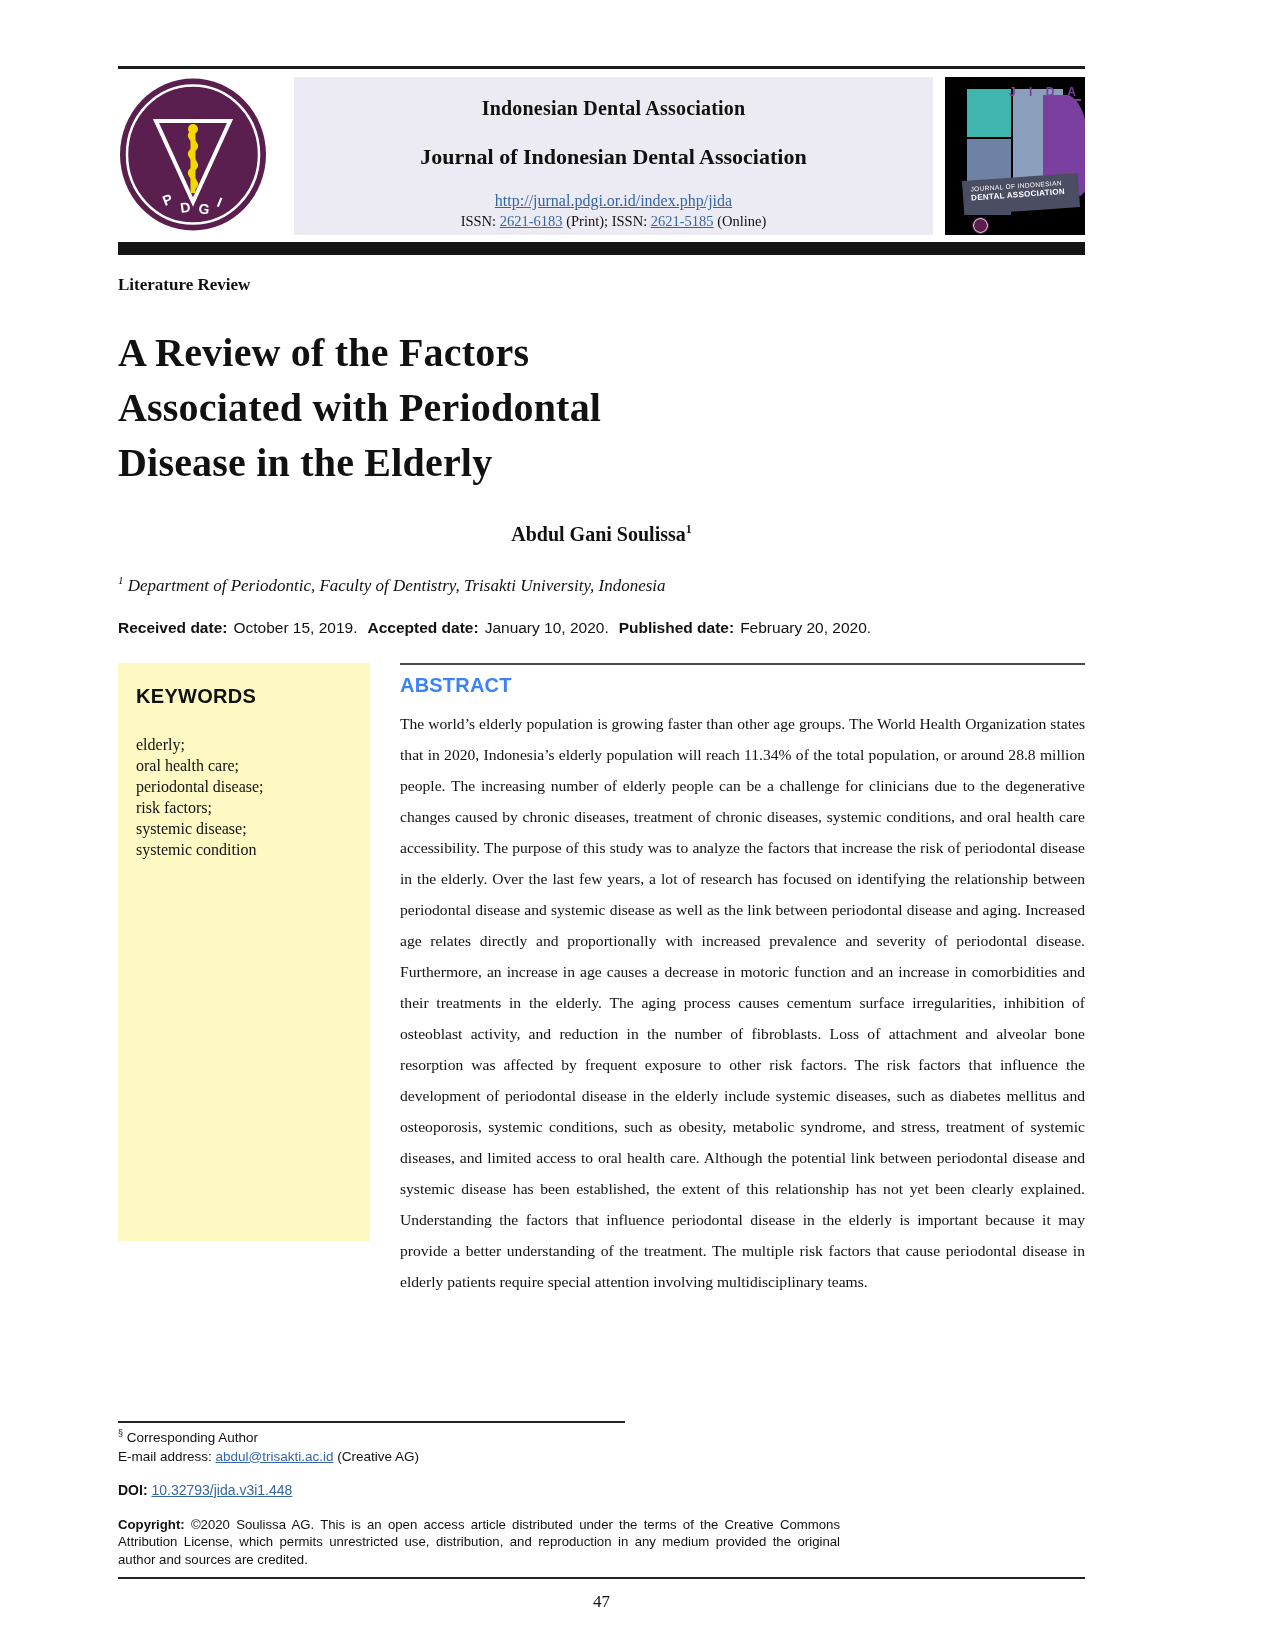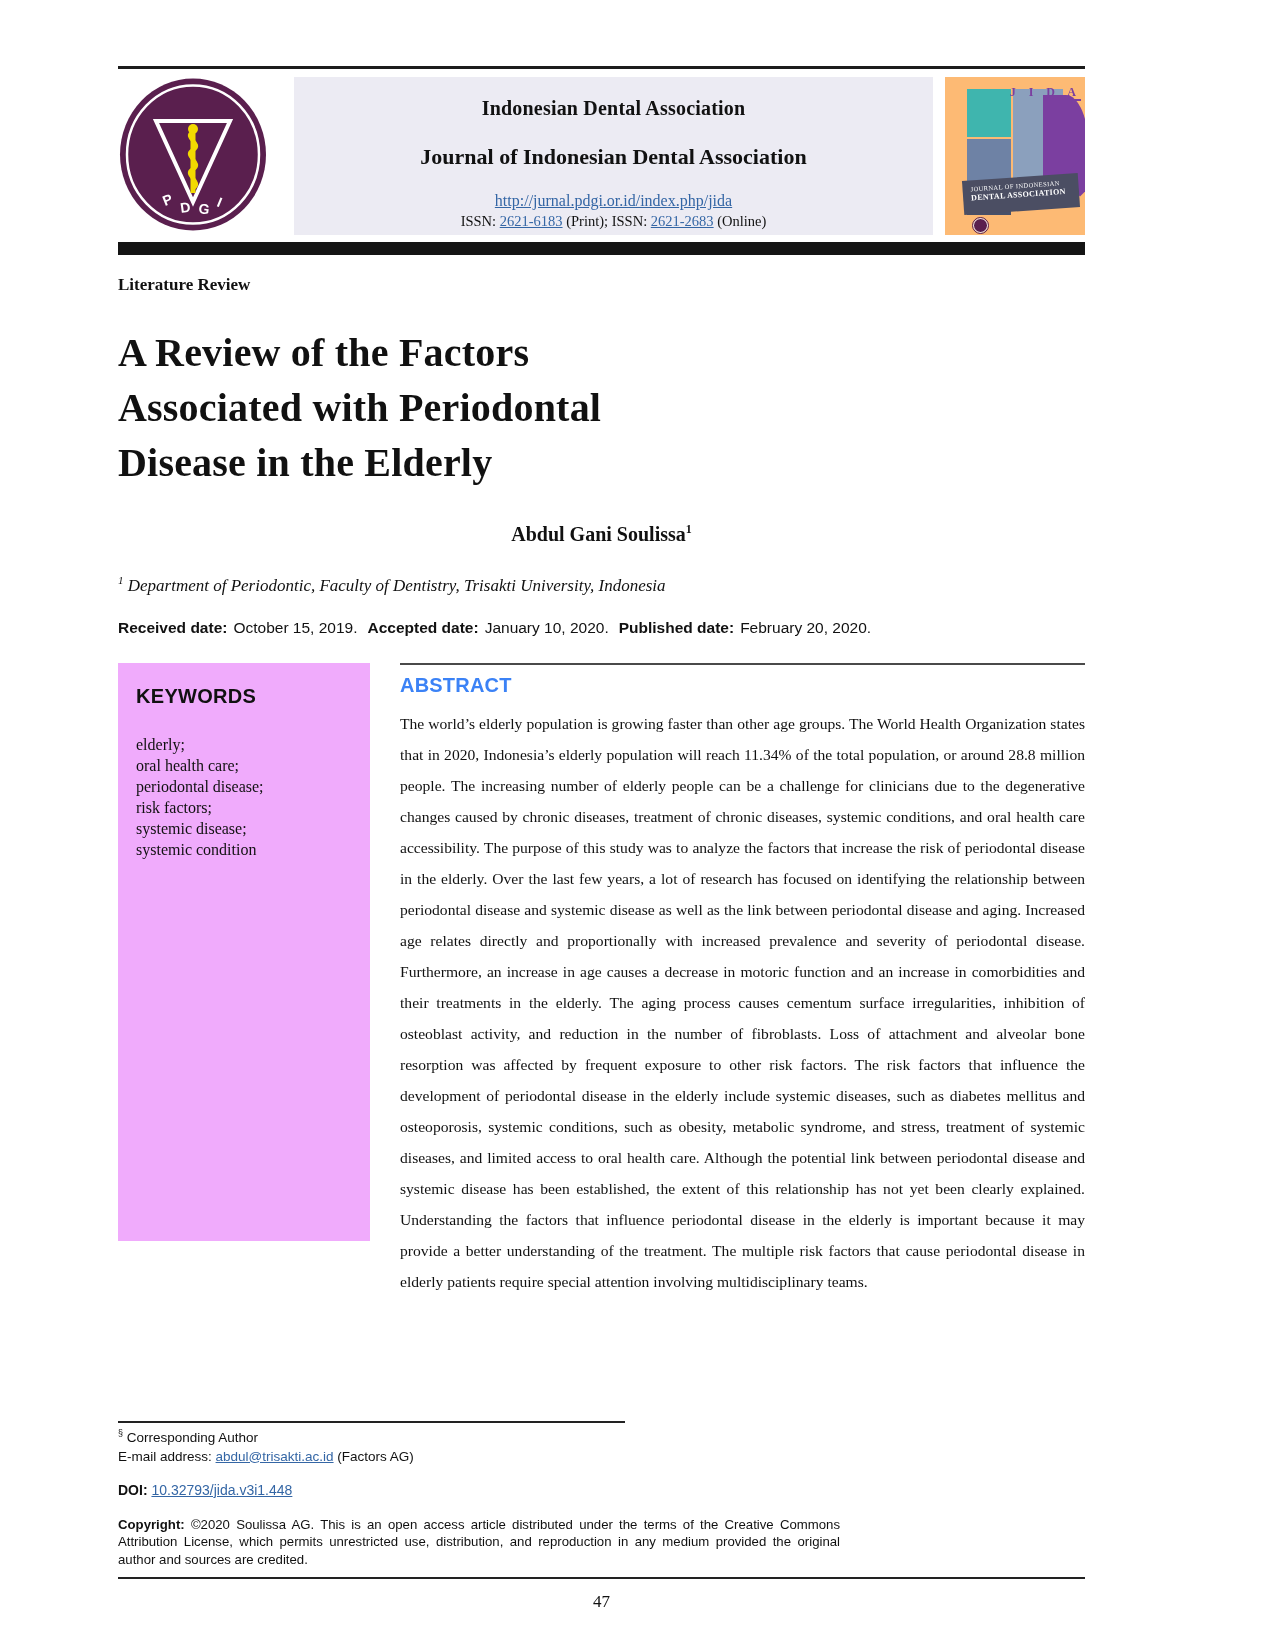--- a/index.html
+++ b/index.html
@@ -18,22 +18,22 @@
     flex:1 1 auto; margin-left:26px; background:#ecebf3;
     text-align:center; padding:20px 10px 14px 10px; height:158px;
   }
   .assoc-name { font-size:20px; letter-spacing:0.2px;font-weight:bold; }
   .journal-name { font-size:22px; font-weight:bold; margin-top:24px; }
   .header-links { margin-top:22px; font-size:16px; }
   .issn-line { margin-top:3px; font-size:14.5px; }
   .link { color:#3466a5; text-decoration:underline; cursor:pointer; }
   .cover {
     flex:0 0 auto; width:140px; height:158px; margin-left:12px;
-    position:relative; background:#fdba74; overflow:hidden;
-    font-family:Liberation Serif, serif;
+    position:relative; background:#000000; overflow:hidden;
+    font-family:Liberation Sans, sans-serif;
   }
   .cover .jida { position:absolute; top:8px; right:4px; color:#7b3fa0; font-weight:bold; font-size:12px; letter-spacing:5px; }
   .cover .jida .ul { border-bottom:2px solid #7b3fa0; }
   .cover .ph1 { position:absolute; left:22px; top:12px;  width:44px; height:48px; background:#3fb5ae; }
   .cover .ph2 { position:absolute; left:22px; top:62px;  width:44px; height:44px; background:#6e82a5; }
   .cover .ph3 { position:absolute; left:22px; top:108px; width:44px; height:30px; background:#475069; }
   .cover .ph4 { position:absolute; left:68px; top:12px;  width:50px; height:94px; background:#8ba0bd; }
   .cover .pcurve { position:absolute; left:98px; top:18px; width:46px; height:110px; background:#7b3fa0; border-radius:0 50% 50% 0 / 0 50% 50% 0; }
   .cover .pdiam { position:absolute; right:-8px; top:88px; width:26px; height:26px; background:#7b3fa0; transform:rotate(45deg); }
   .cover .ribbon {
@@ -53,21 +53,21 @@
   .author-line sup { font-size:12px; }
   .affil-line { margin-top:28px; font-size:17px; font-style:italic; }
   .affil-line sup { font-size:11px; }
   .dates-line { margin-top:24px; font-family:"Liberation Sans", sans-serif; font-size:15.5px; }
   .dates-line .dlabel { font-weight:bold; }
   .dates-line .dvalue { margin-left:6px; margin-right:10px; }
 
   
   .columns { display:flex; margin-top:26px; }
   .kw-box {
-    width:252px; flex:0 0 auto; background:#f0abfc;
+    width:252px; flex:0 0 auto; background:#fef9c3;
     height:578px; padding:22px 18px 0 18px;
   }
   .kw-heading { font-family:"Liberation Sans", sans-serif; font-weight:bold; font-size:20px; letter-spacing:0.3px; }
   .kw-list { list-style:none; margin-top:26px; font-size:16px; line-height:21px; }
   .abs-col { flex:1 1 auto; margin-left:30px; }
   .abs-rule { border-top:2px solid #4a4a4a; }
   .abs-heading { margin-top:9px; font-family:"Liberation Sans", sans-serif; font-weight:bold; font-size:20px; color:#3b82f6; letter-spacing:0.2px; }
   .abs-text { margin-top:11px; font-size:15.6px; line-height:31px; text-align:justify; }
 
   
@@ -107,21 +107,21 @@
       </svg>
     </div>
 
     <div class="header-box">
       <div class="assoc-name">Indonesian Dental Association</div>
       <div class="journal-name">Journal of Indonesian Dental Association</div>
       <div class="header-links">
         <span class="link">http://jurnal.pdgi.or.id/index.php/jida</span>
       </div>
       <div class="issn-line">
-        <span>ISSN: </span><span class="link">2621-6183</span><span> (Print); ISSN: </span><span class="link">2621-2683</span><span> (Online)</span>
+        <span>ISSN: </span><span class="link">2621-6183</span><span> (Print); ISSN: </span><span class="link">2621-5185</span><span> (Online)</span>
       </div>
     </div>
 
     <div class="cover">
       <div class="ph1"></div>
       <div class="ph2"></div>
       <div class="ph3"></div>
       <div class="ph4"></div>
       <div class="pcurve"></div>
       <div class="pdiam"></div>
@@ -178,21 +178,21 @@
   </div>
 
 </div>
 
 <div class="footer">
   <div class="foot-rule-half"></div>
   <div class="corr-line">
     <sup>§</sup><span> Corresponding Author</span>
   </div>
   <div class="email-line">
-    <span>E-mail address: </span><span class="link">abdul@trisakti.ac.id</span><span> (Factors AG)</span>
+    <span>E-mail address: </span><span class="link">abdul@trisakti.ac.id</span><span> (Creative AG)</span>
   </div>
   <div class="doi-line">
     <span class="dlabel">DOI: </span><span class="link">10.32793/jida.v3i1.448</span>
   </div>
   <p class="copy-par">
     <span class="dlabel">Copyright: </span><span>©2020 Soulissa AG. This is an open access article distributed under the terms of the Creative Commons Attribution License, which permits unrestricted use, distribution, and reproduction in any medium provided the original author and sources are credited.</span>
   </p>
   <div class="foot-rule-full"></div>
   <div class="page-num">47</div>
 </div>

